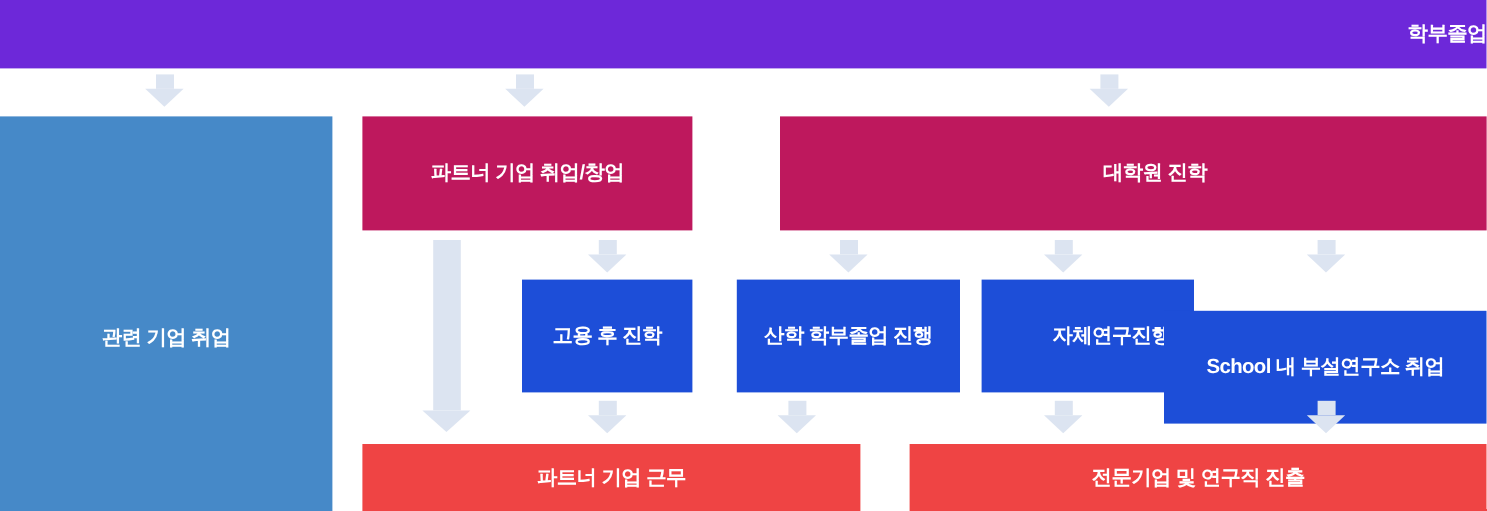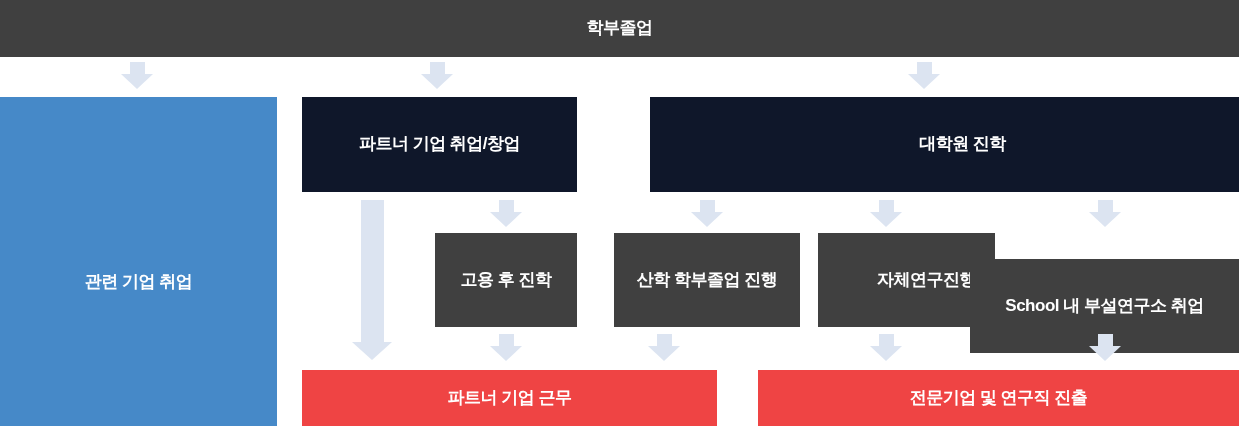--- a/index.html
+++ b/index.html
@@ -20,24 +20,24 @@
     display: flex;
     align-items: center;
     justify-content: center;
     color: #ffffff;
     font-weight: bold;
     font-size: 17px;
     text-align: center;
     letter-spacing: -0.5px;
     line-height: 1.3;
   }
-  .node-root   { background: #404040; }
+  .node-root   { background: #6d28d9; justify-content: flex-end; }
   .node-blue   { background: #4689c8; }
-  .node-indigo { background: #0f172a; justify-content: center; }
-  .node-teal   { background: #404040; }
+  .node-indigo { background: #be185d; justify-content: center; }
+  .node-teal   { background: #1d4ed8; }
   .node-slate  { background: #ef4444; }
 
   
   .arr {
     position: absolute;
     display: flex;
     flex-direction: column;
     align-items: center;
   }
   .arr .shaft {

